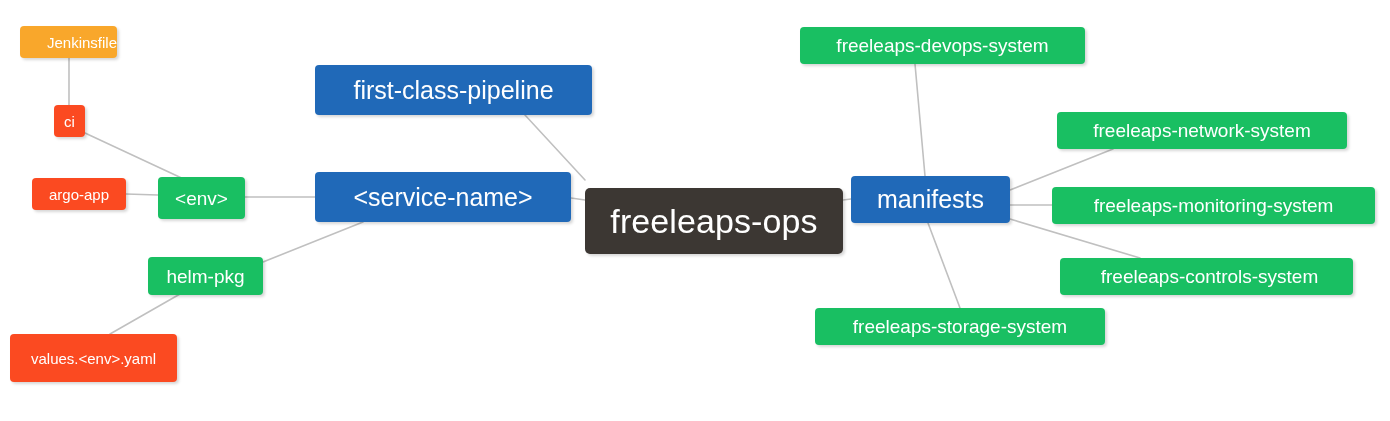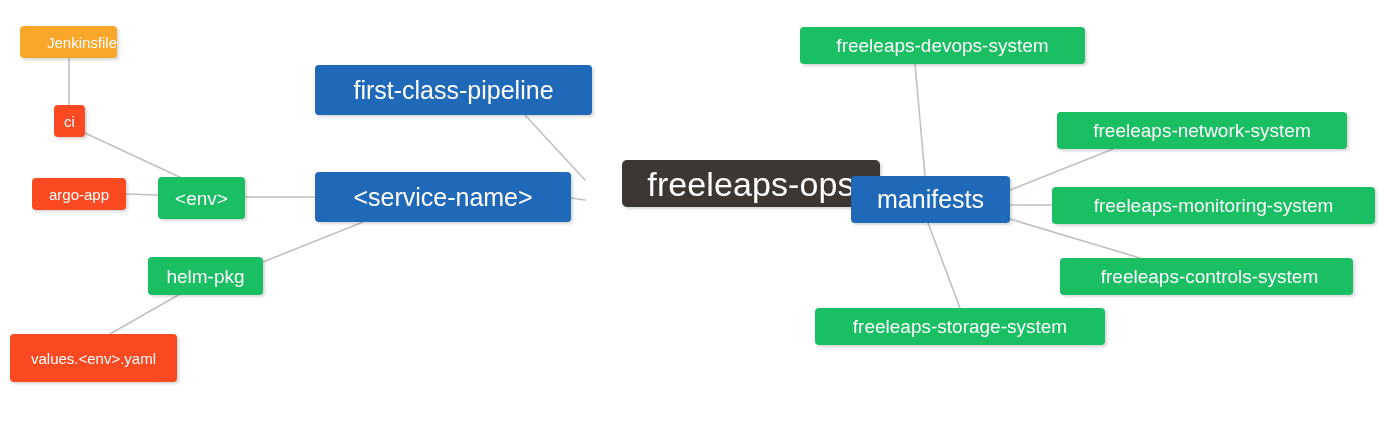--- a/index.html
+++ b/index.html
@@ -75,21 +75,21 @@
       <line x1="158" y1="195" x2="126" y2="194" stroke="#c0c0c0"></line>
       <line x1="69" y1="105" x2="69" y2="57" stroke="#c0c0c0"></line>
       <line x1="180" y1="294" x2="110" y2="334" stroke="#c0c0c0"></line>
       <line x1="925" y1="176" x2="915" y2="64" stroke="#c0c0c0"></line>
       <line x1="1010" y1="190" x2="1113" y2="149" stroke="#c0c0c0"></line>
       <line x1="1010" y1="205" x2="1052" y2="205" stroke="#c0c0c0"></line>
       <line x1="1010" y1="219" x2="1140" y2="258" stroke="#c0c0c0"></line>
       <line x1="928" y1="223" x2="960" y2="308" stroke="#c0c0c0"></line>
     </svg>
   <div id="node-layer">
-      <div class="node root lvl-big" style="left: 585px; top: 160px; width: 258px; height: 47px; margin-left: 37px;">
+      <div class="node root lvl-big" style="left: 585px; top: 188px; width: 258px; height: 66px;">
         <span>freeleaps-ops</span>
       </div>
       <div class="node blue lvl-mid" style="left: 315px; top: 172px; width: 256px; height: 50px;">
         <span>&lt;service-name&gt;</span>
       </div>
       <div class="node blue lvl-mid" style="left: 315px; top: 38px; width: 277px; height: 50px; margin-top: 27px;">
         <span>first-class-pipeline</span>
       </div>
       <div class="node blue lvl-mid" style="left: 851px; top: 176px; width: 159px; height: 47px;">
         <span>manifests</span>

